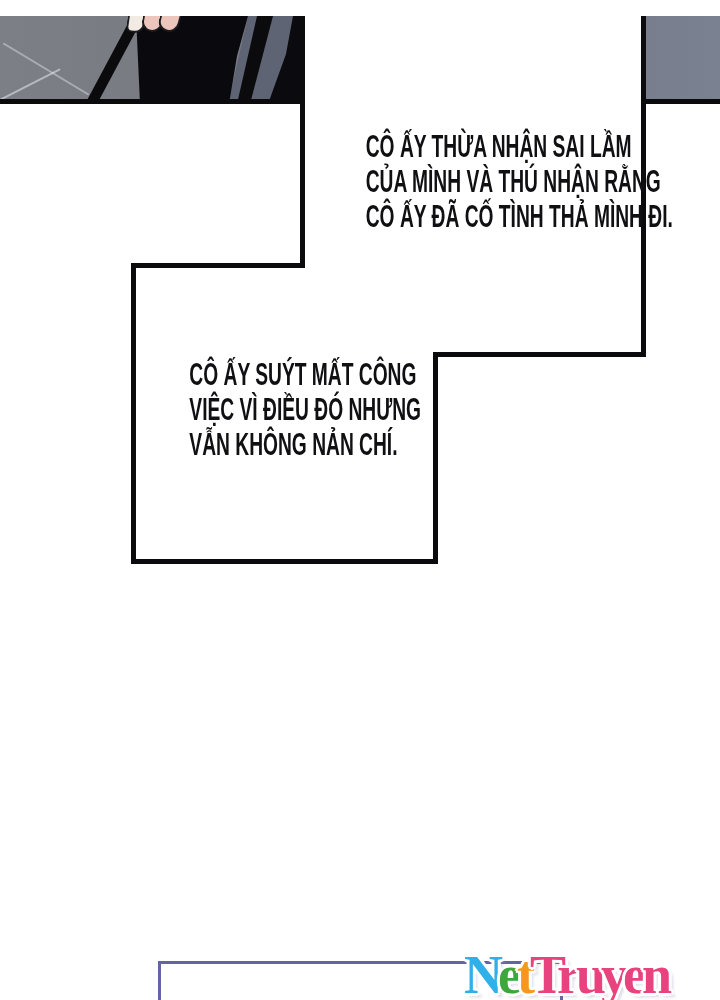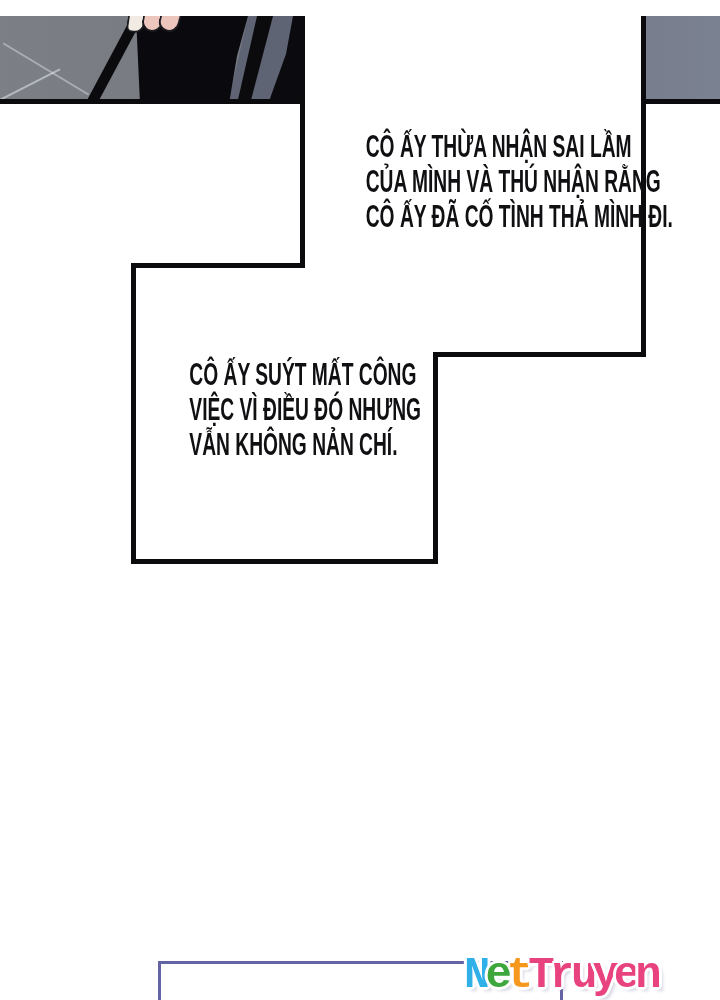--- a/index.html
+++ b/index.html
@@ -54,22 +54,22 @@
     transform:scaleX(.62);transform-origin:50% 0;
   }
   .t1{left:300px;top:113px;width:346px;}
   .t2{left:131px;top:341px;width:307px;}
   
   .frame{position:absolute;left:158px;top:945px;width:399px;height:70px;
     border:3px solid var(--frame-border,#6464a4);background:transparent;z-index:2;}
   
   .watermark{
     position:absolute;left:464px;top:935px;z-index:5;
-    font-family:Liberation Mono, monospace;
-    font-weight:bold;font-size:44px;line-height:49px;letter-spacing:-5px;
+    font-family:Liberation Serif, serif;
+    font-weight:bold;font-size:54px;line-height:49px;letter-spacing:-5px;
     white-space:nowrap;
   }
   .watermark span{
     text-shadow:-3px 0 0 #fff,3px 0 0 #fff,0 -3px 0 #fff,0 3px 0 #fff,
       -2px -2px 0 #fff,2px -2px 0 #fff,-2px 2px 0 #fff,2px 2px 0 #fff,
       4px 4px 3px rgba(140,140,180,.35);
   }
 </style>
 </head>
 <body>

